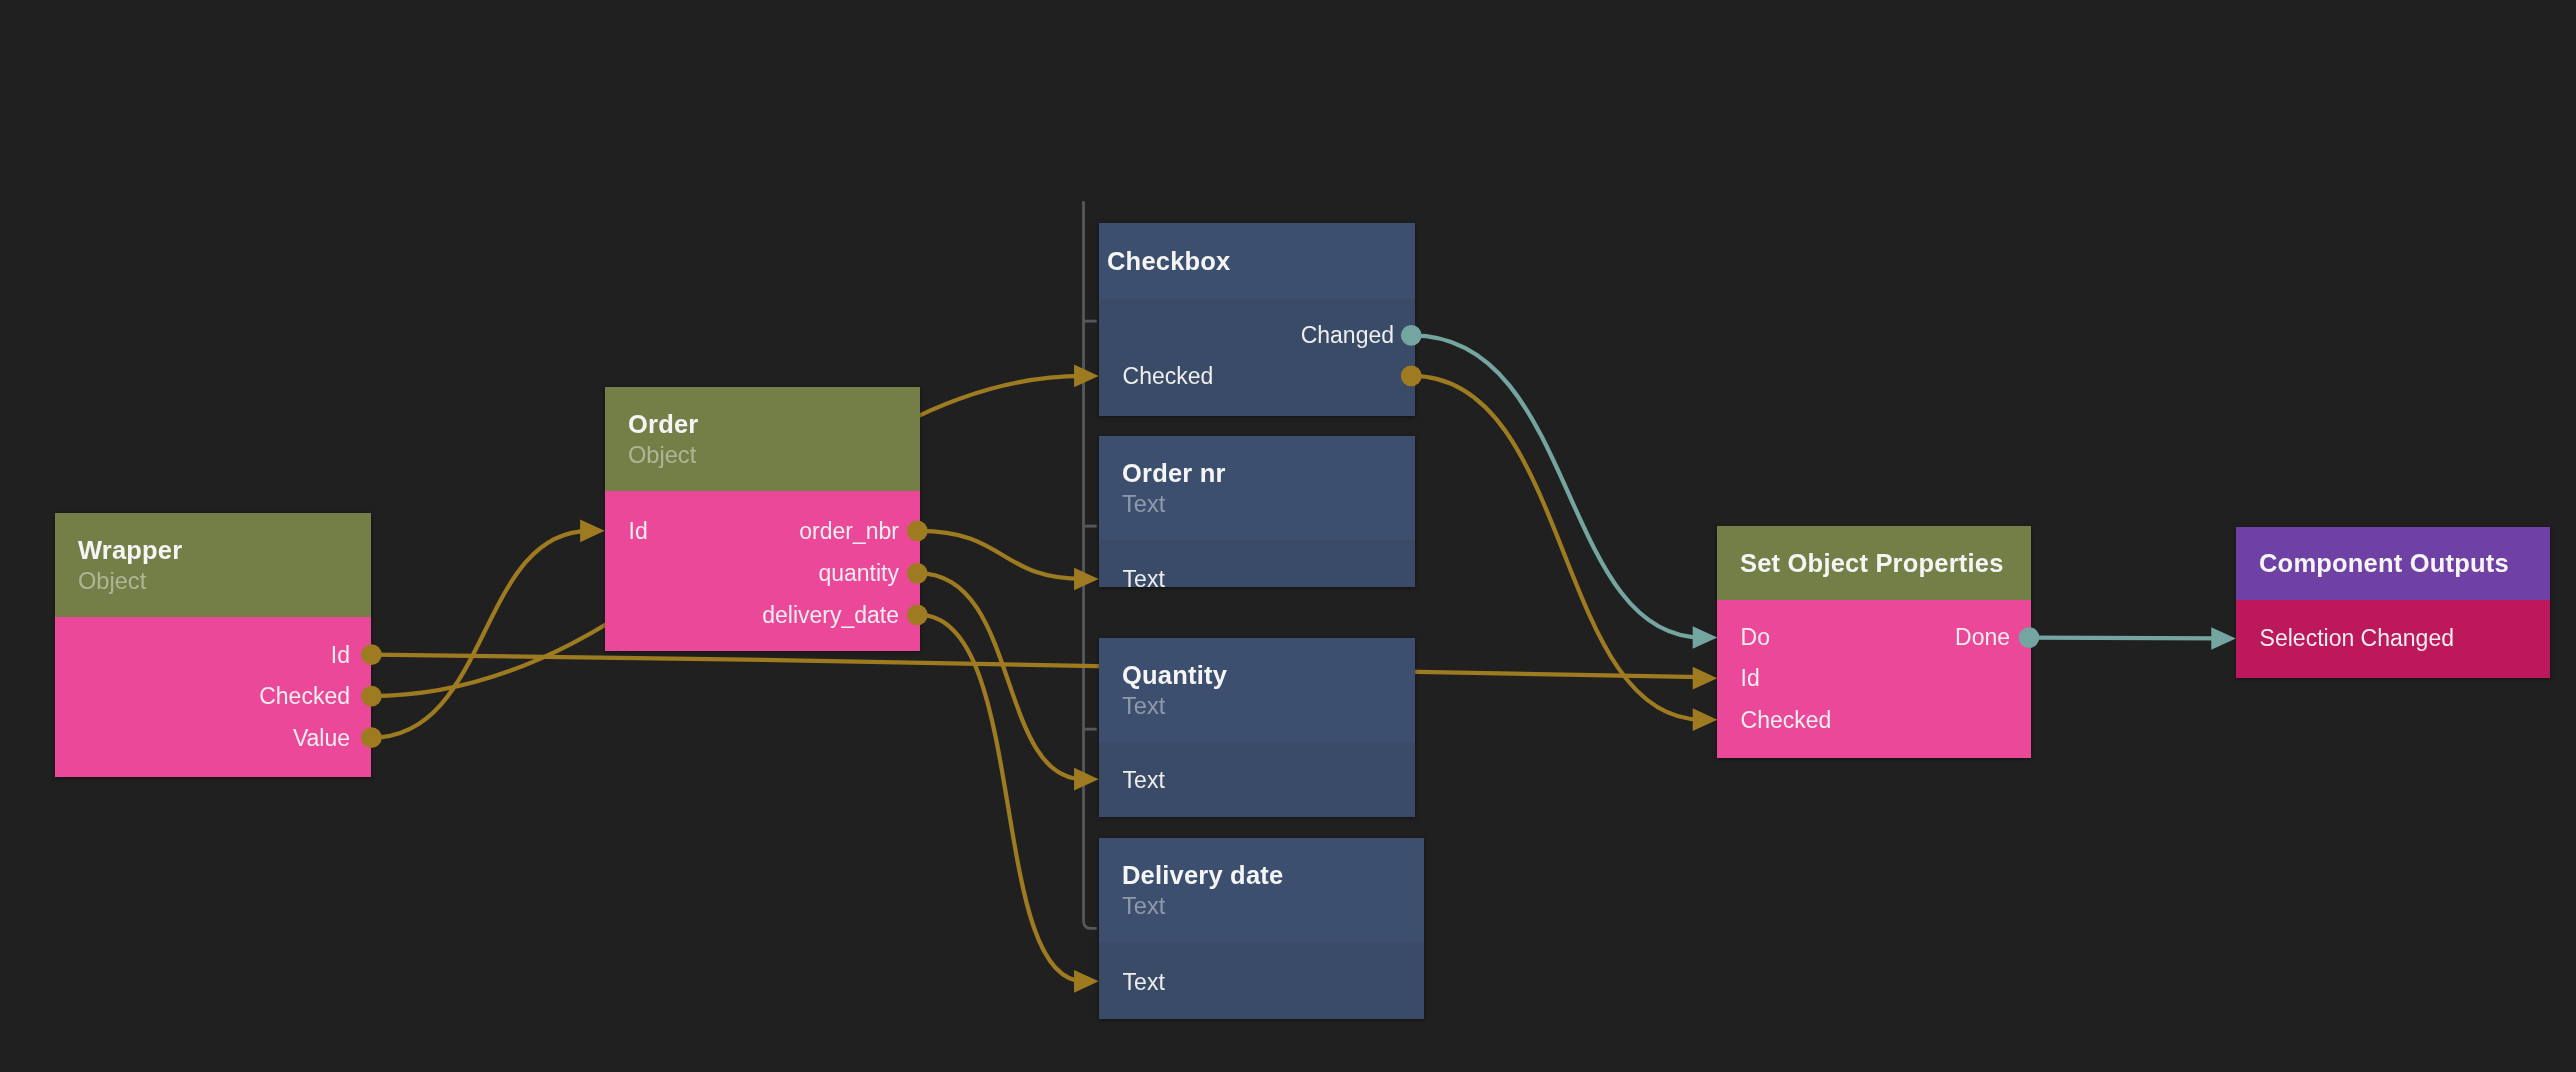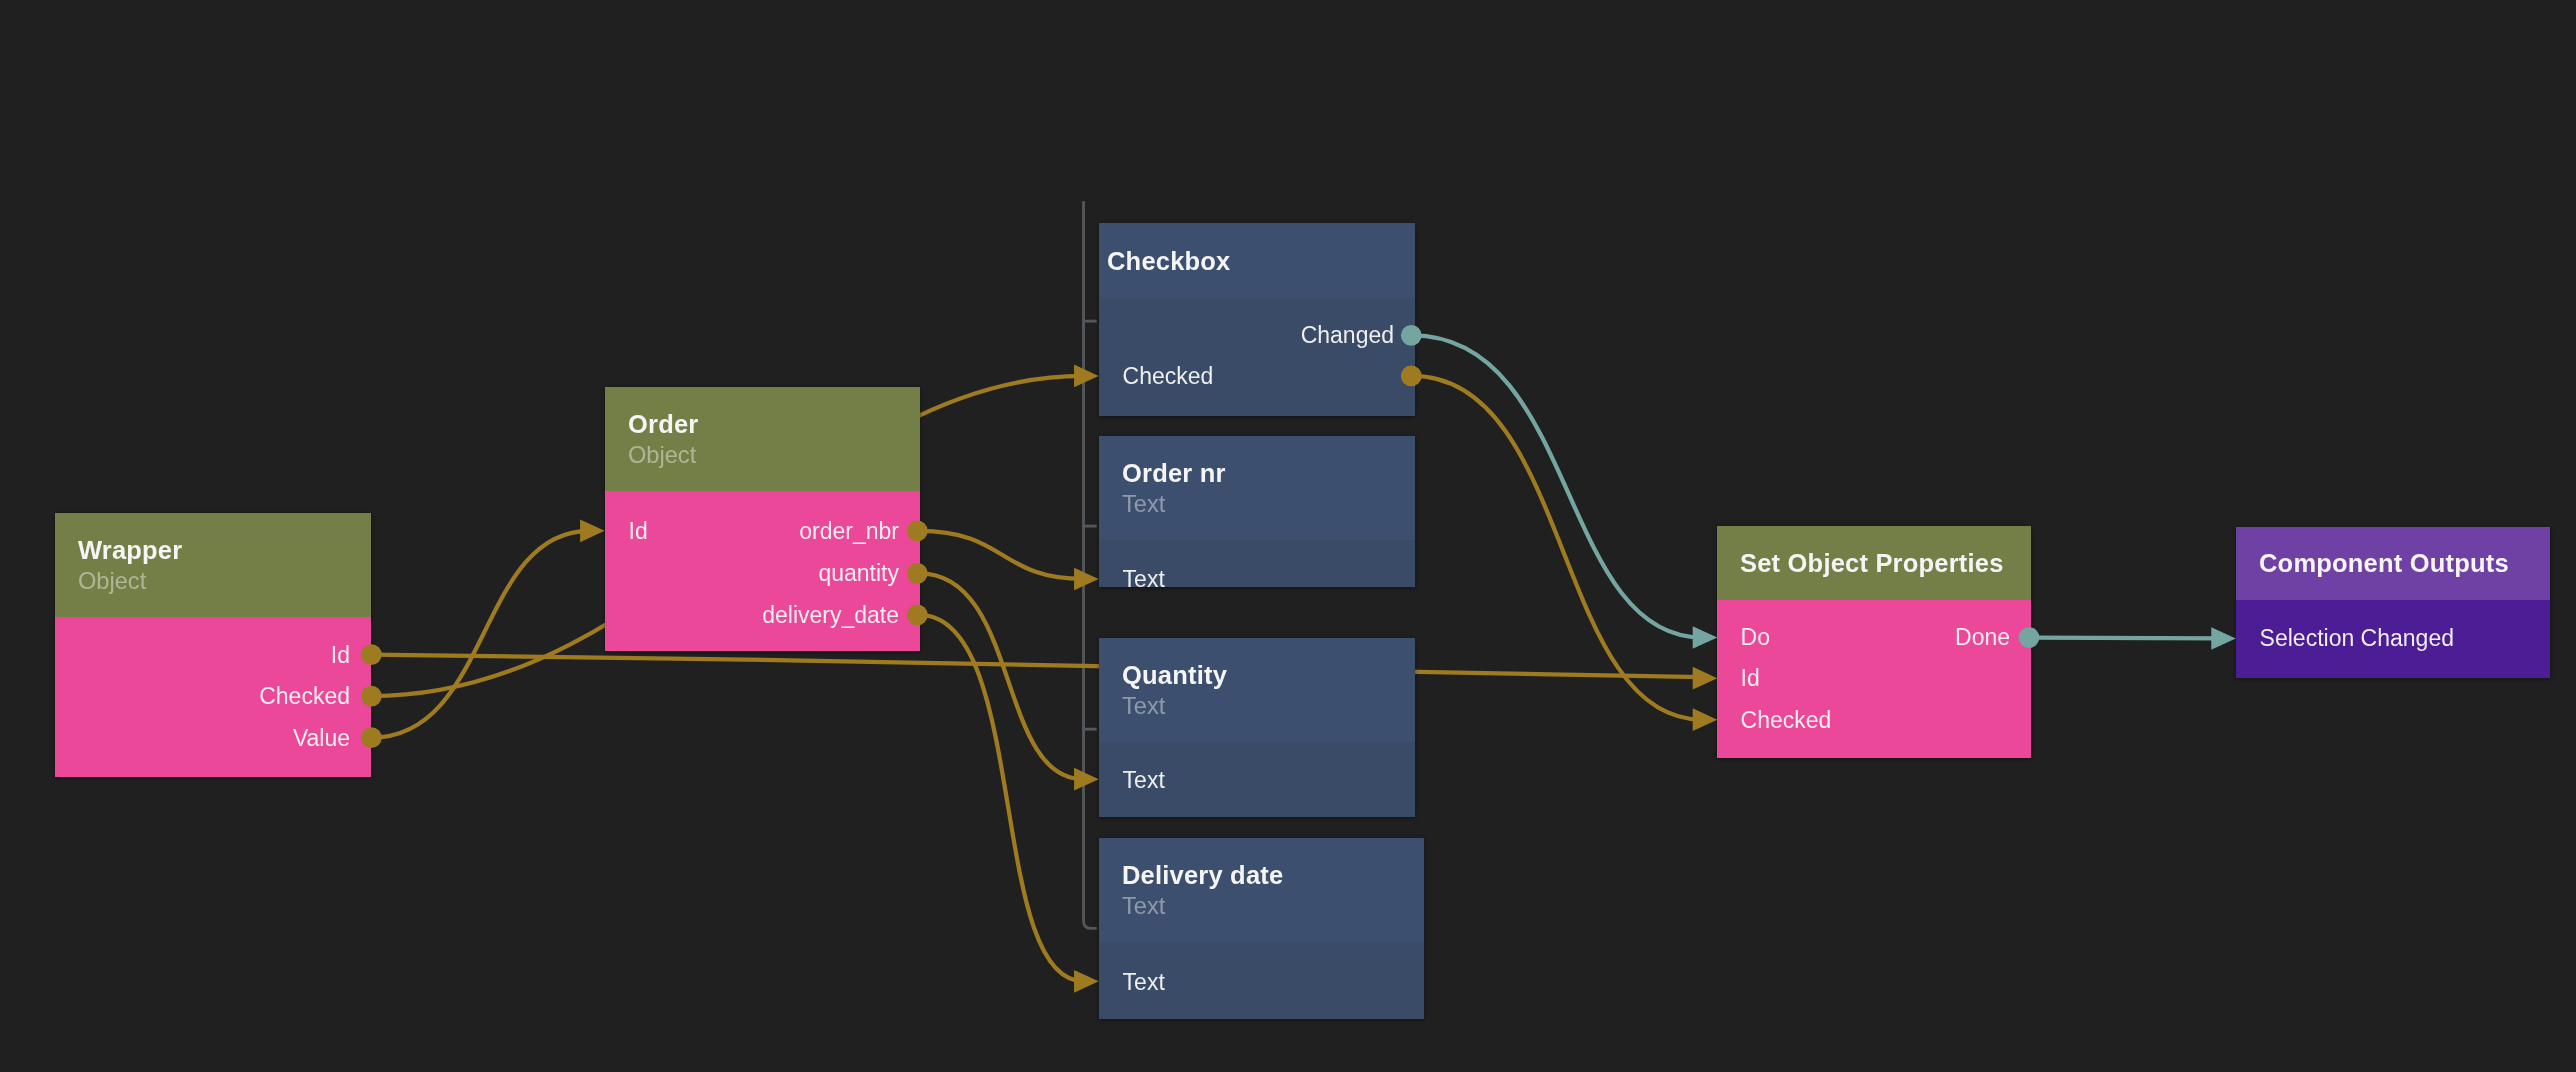--- a/index.html
+++ b/index.html
@@ -14,21 +14,21 @@
   svg.wires{z-index:1;}
   svg.overlay{z-index:3;}
   .node{
     position:absolute;z-index:2;
     box-shadow:0 0.9px 3.8px rgba(0,0,0,0.45);
   }
   .node.green{background:#ec4899;}
   .node.green .header{background:#747f48;}
   .node.blue{background:#394b67;}
   .node.blue .header{background:#3d4f6e;}
-  .node.purple{background:#4c1d95;}
+  .node.purple{background:#be185d;}
   .node.purple .header{background:#6f41a5;}
   .header{
     position:absolute;top:0;left:0;right:0;
     box-sizing:border-box;
     padding-left:23px;
   }
   .header.with-sub{height:104px;padding-top:23px;}
   .header.no-sub{height:74px;display:flex;align-items:center;}
   .header.no-sub.h80{height:76px;padding-left:8px;}
   .title{

